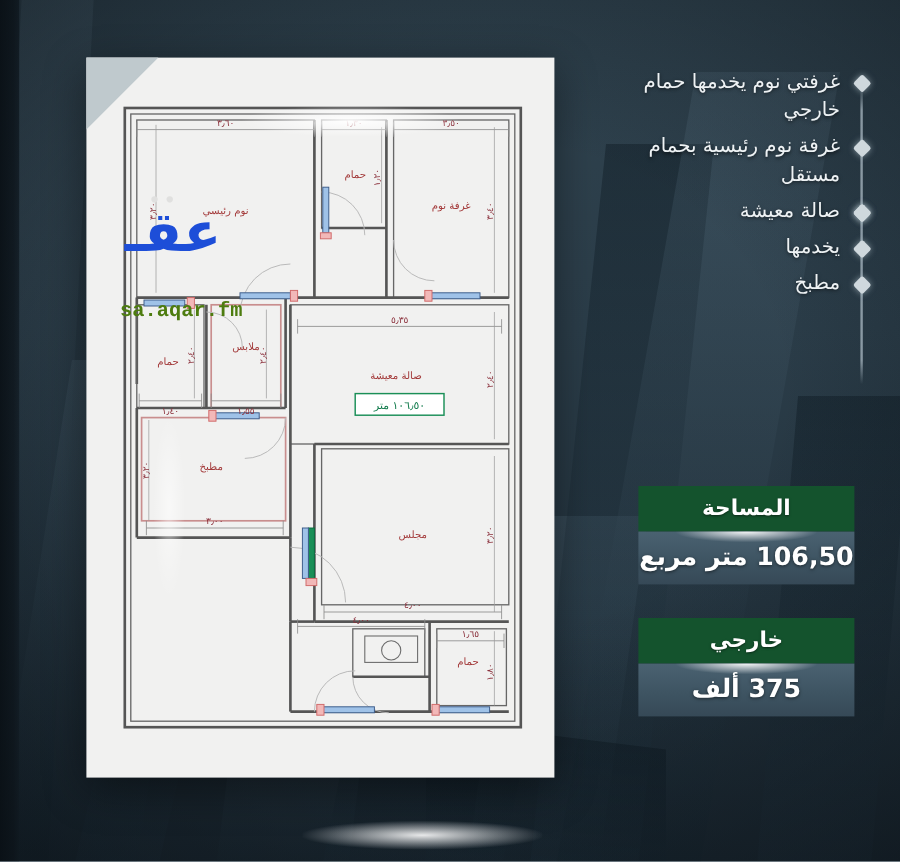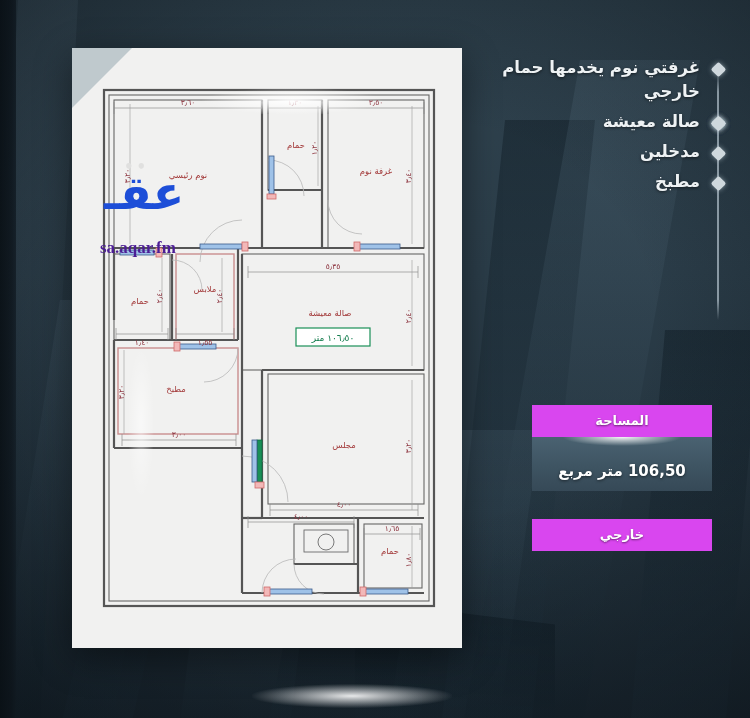--- a/index.html
+++ b/index.html
@@ -89,21 +89,21 @@
 
   .wm {
     position: absolute;
     color: #dcdcdc;
     font-weight: bold;
     user-select: none;
     pointer-events: none;
   }
   .wm-logo { left: 32px; top: 118px; font-size: 46px; letter-spacing: 2px; color: #1d4ed8; }
   .wm-dots { left: 52px; top: 110px; font-size: 15px; color: #e0e0df; letter-spacing: 3px;}
-  .wm-url  { left: 28px; top: 190px; font-size: 17px; color: #4c1d95; font-family: Liberation Serif, serif; }
+  .wm-url  { left: 28px; top: 202px; font-size: 17px; color: #4d7c0f; font-family: Liberation Mono, monospace; }
 
   
   .features {
     position: absolute;
     right: 22px; top: 56px;
     width: 240px;
     direction: rtl;
     text-align: right;
   }
   .feat-rail {
@@ -112,21 +112,21 @@
     width: 2px; height: 248px;
     background: linear-gradient(180deg, rgba(190,205,215,0) 0%, rgba(190,205,215,.65) 8%, rgba(190,205,215,.65) 92%, rgba(190,205,215,0) 100%);
   }
   .feat {
     position: relative;
     padding-right: 28px;
     margin-bottom: 6px;
     color: #eef2f4;
     font-size: 16.5px;
     line-height: 1.45;
-    font-weight: bold;
+    font-weight: normal;
     text-shadow: 0 1px 3px rgba(0,0,0,.55);
   }
   .feat .bullet {
     position: absolute;
     right: 4px; top: 8px;
     width: 11px; height: 11px;
     background: #cfd8dd;
     transform: rotate(45deg);
     border-radius: 2px;
     box-shadow: 0 0 5px rgba(210,225,235,.55);
@@ -134,37 +134,37 @@
 
   
   .info-wrap {
     position: absolute;
     right: 38px; top: 405px;
     width: 180px;
     direction: rtl;
   }
   .info-block { margin-bottom: 28px; }
   .info-head {
-    background: #d946ef;
+    background: #14532d;
     color: #ffffff;
-    font-size: 13px;
+    font-size: 18px;
     font-weight: bold;
     text-align: center;
     padding: 8px 0 9px;
     letter-spacing: .5px;
     text-shadow: 0 1px 2px rgba(0,0,0,.5);
   }
   .info-val {
     position: relative;
     background: linear-gradient(180deg,#4a6271 0%, #3e5462 55%, #364957 100%);
     color: #ffffff;
-    font-size: 15px;
+    font-size: 21px;
     font-weight: bold;
     text-align: center;
-    padding: 25px 0 11px;
+    padding: 9px 0 11px;
     overflow: hidden;
     text-shadow: 0 1px 3px rgba(0,0,0,.55);
   }
   .info-val::before {
     content: "";
     position: absolute;
     left: 50%; top: -9px;
     width: 120px; height: 18px;
     transform: translateX(-50%);
     background: radial-gradient(ellipse at center, rgba(255,255,255,.95) 0%, rgba(255,255,255,0) 70%);
@@ -355,44 +355,46 @@
 
   <div class="features">
     <div class="feat-rail"></div>
 
     <div class="feat">
       <span class="bullet"></span>
       <span>غرفتي نوم يخدمها حمام خارجي</span>
     </div>
     <div class="feat">
       <span class="bullet"></span>
+      <span>غرفة نوم رئيسية بحمام مستقل</span>
     </div>
     <div class="feat">
       <span class="bullet"></span>
     </div>
     <div class="feat">
       <span class="bullet"></span>
       <span>صالة معيشة</span>
     </div>
     <div class="feat">
       <span class="bullet"></span>
-      <span>مدخلين</span>
+      <span>يخدمها</span>
     </div>
     <div class="feat">
       <span class="bullet"></span>
       <span>مطبخ</span>
     </div>
   </div>
 
   <div class="info-wrap">
 
     <div class="info-block">
       <div class="info-head">المساحة</div>
       <div class="info-val">106,50 متر مربع</div>
     </div>
 
     <div class="info-block">
       <div class="info-head">خارجي</div>
+      <div class="info-val">375 ألف</div>
     </div>
 
   </div>
 
 </div>
 
 </body></html>

